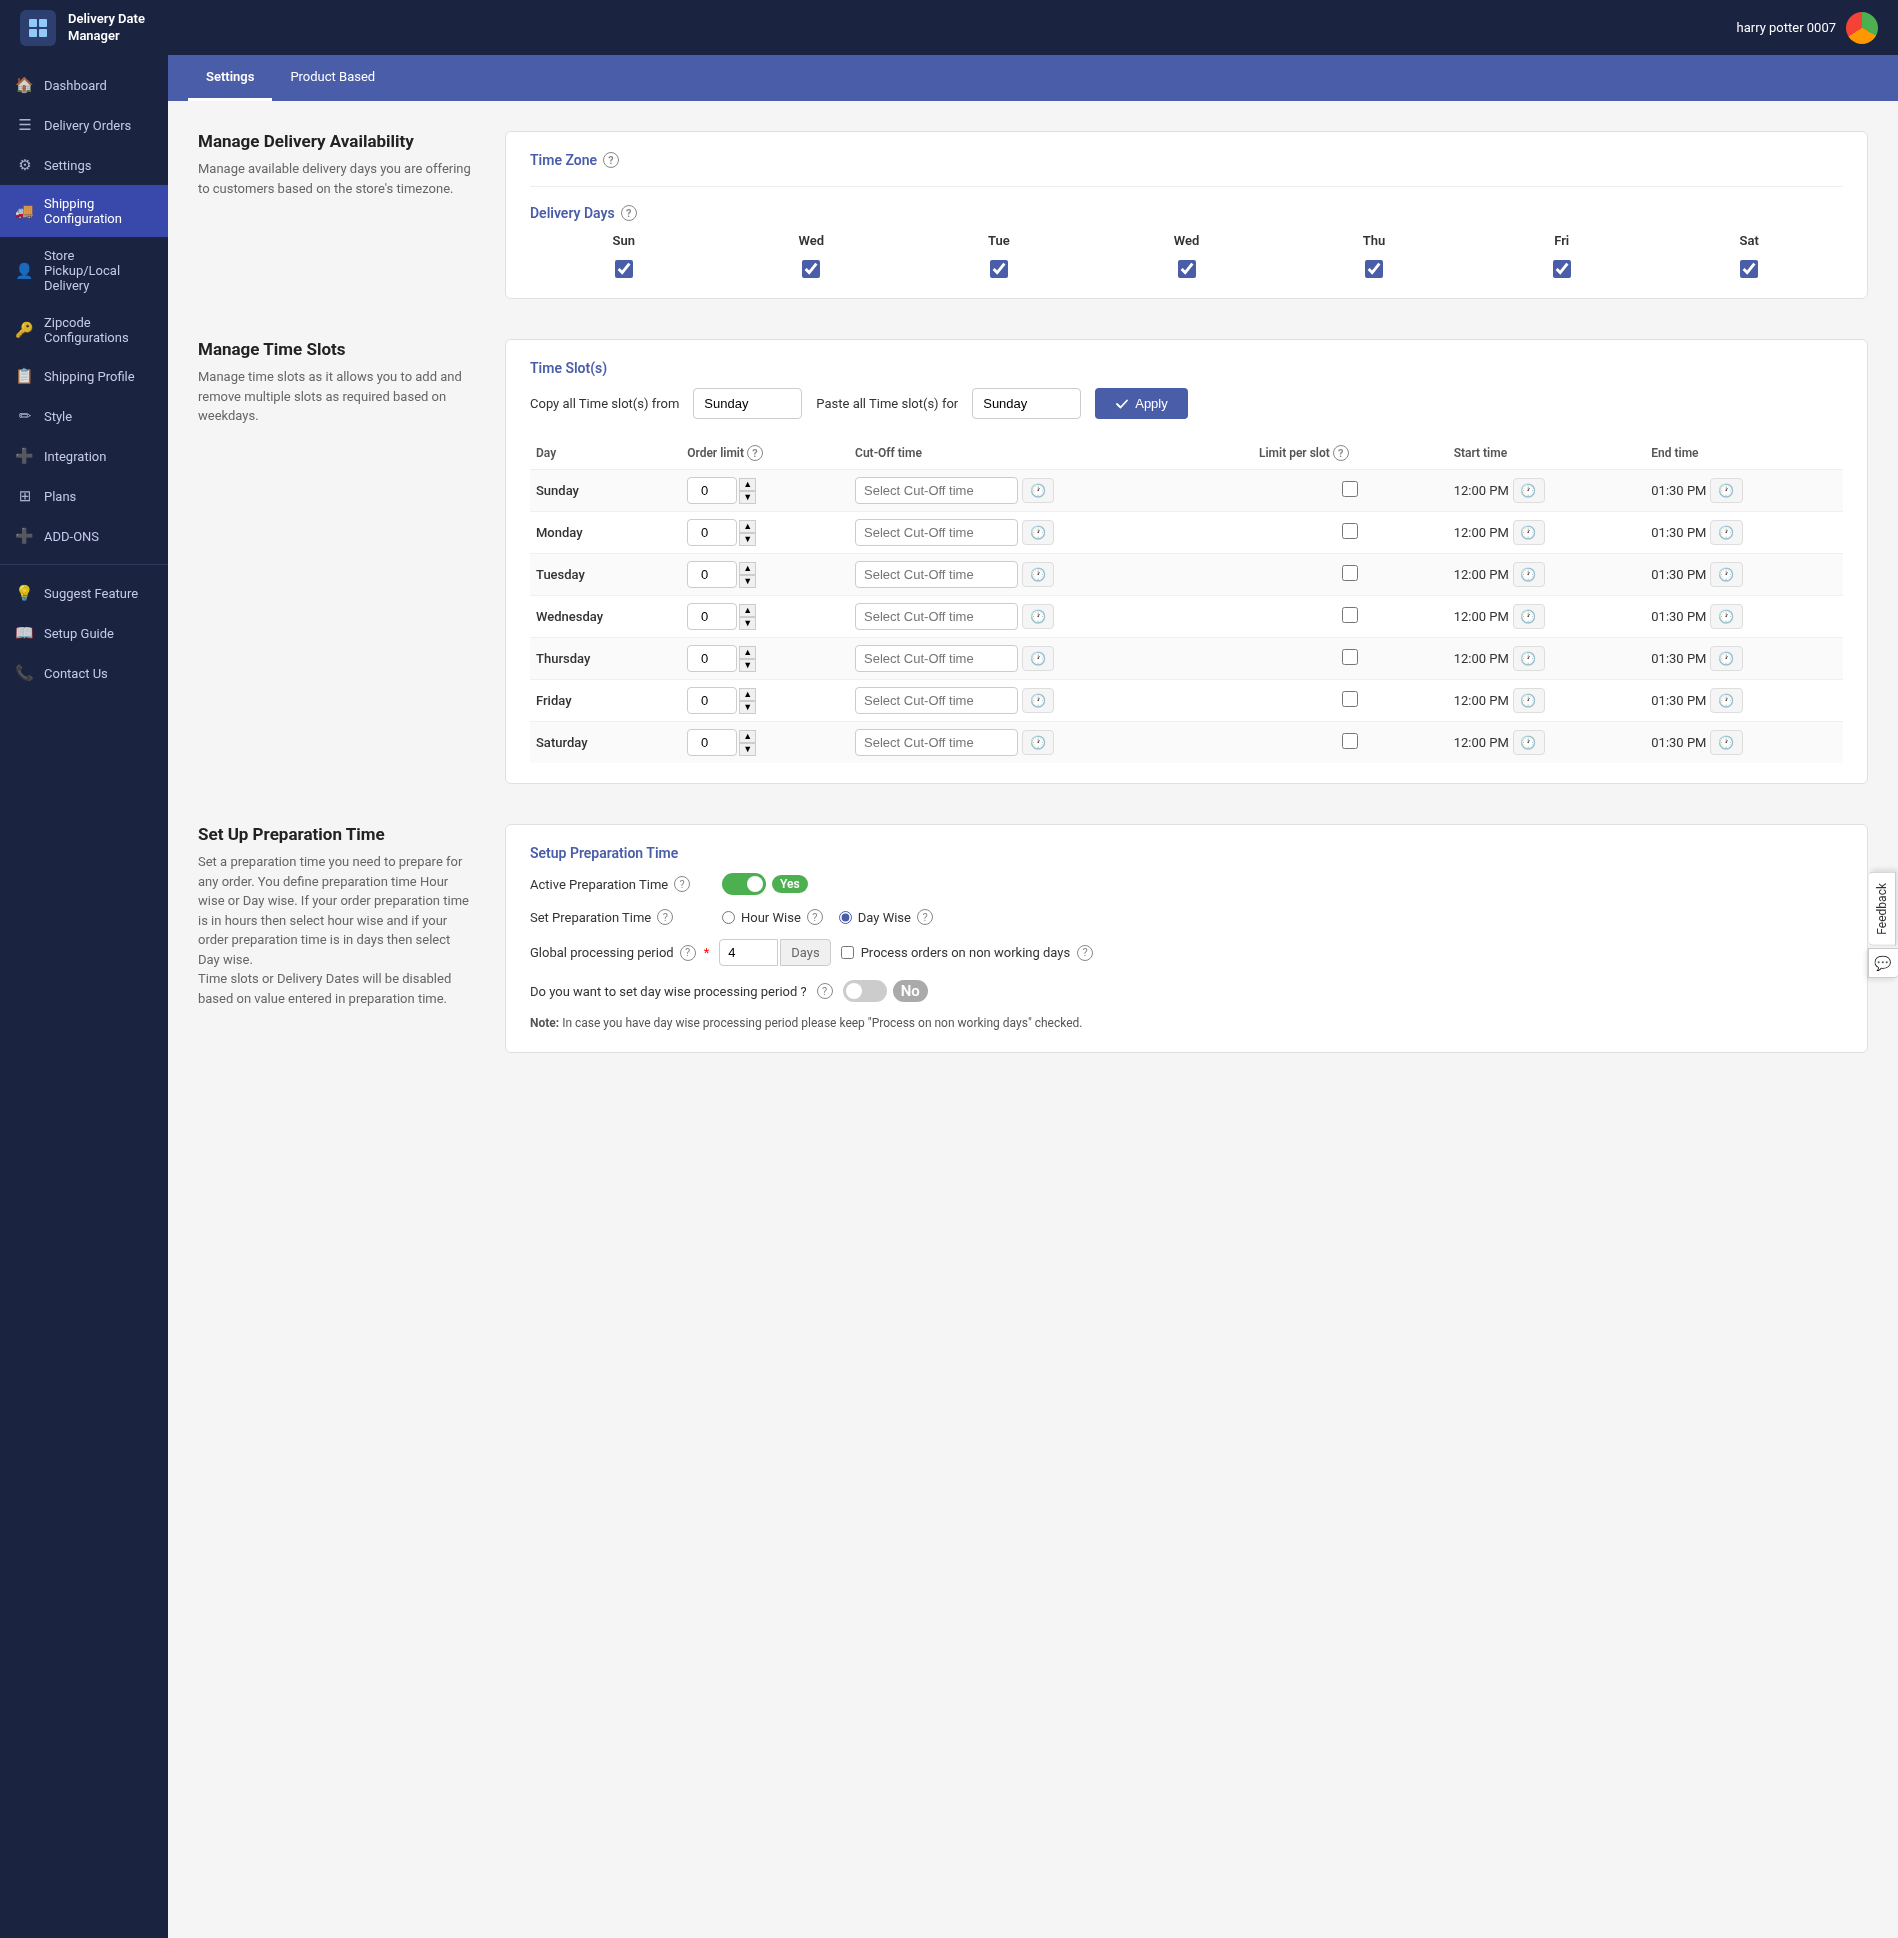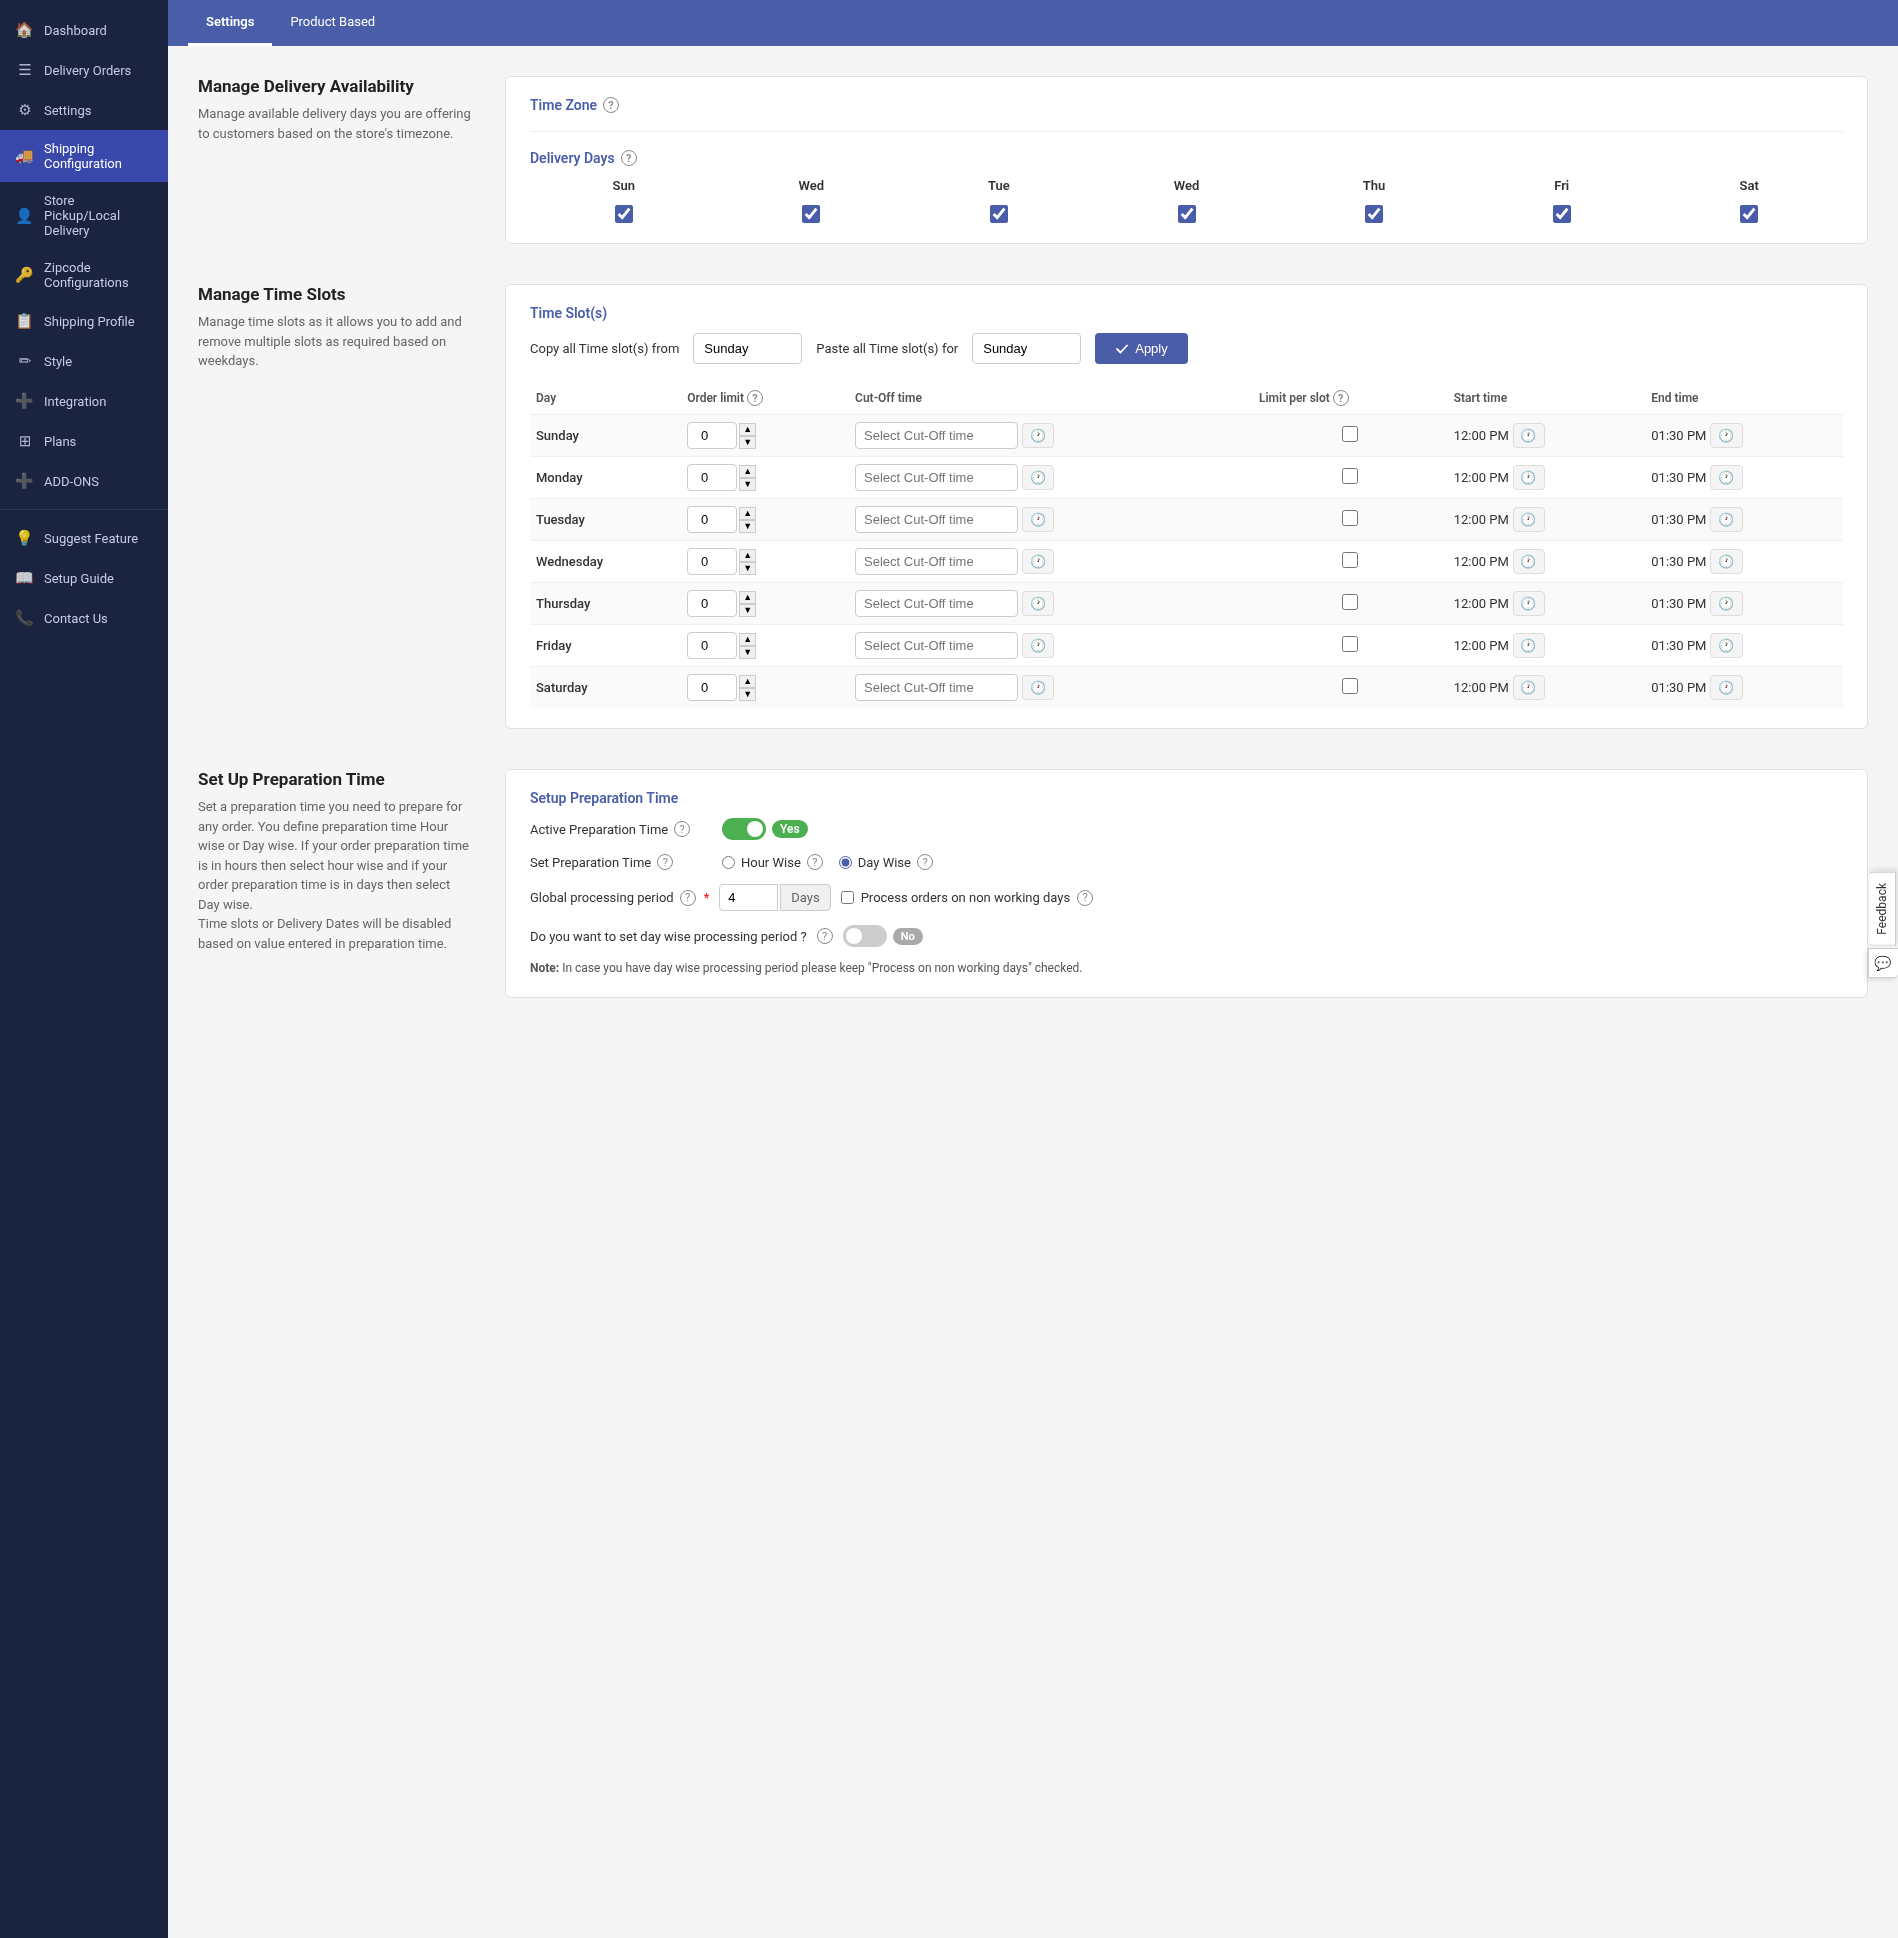--- a/index.html
+++ b/index.html
@@ -80,21 +80,21 @@
     .prep-row { display: flex; align-items: center; gap: 14px; margin-bottom: 14px; }
     .prep-label { font-size: 13px; color: #333; min-width: 178px; display: flex; align-items: center; gap: 6px; }
     .toggle-wrap { display: inline-flex; align-items: center; gap: 6px; }
     .toggle { position: relative; width: 44px; height: 22px; }
     .toggle input { opacity: 0; width: 0; height: 0; }
     .toggle-slider { position: absolute; cursor: pointer; top: 0; left: 0; right: 0; bottom: 0; background: #4caf50; border-radius: 22px; transition: .3s; }
     .toggle-slider:before { position: absolute; content: ""; height: 16px; width: 16px; left: 3px; bottom: 3px; background: white; border-radius: 50%; transition: .3s; transform: translateX(22px); }
     .toggle-off .toggle-slider { background: #ccc; }
     .toggle-off .toggle-slider:before { transform: translateX(0); }
     .toggle-yes { font-size: 12px; font-weight: 600; color: white; background: #4caf50; border-radius: 11px; padding: 2px 8px; }
-    .toggle-no { font-size: 11px; font-weight: 600; color: white; background: #aaa; border-radius: 11px; padding: 2px 8px; }
+    .toggle-no { font-size: 15px; font-weight: 600; color: white; background: #aaa; border-radius: 11px; padding: 2px 8px; }
 
     .radio-group { display: flex; align-items: center; gap: 16px; }
     .radio-option { display: flex; align-items: center; gap: 6px; font-size: 13px; cursor: pointer; }
     .radio-option input { accent-color: #4a5da8; cursor: pointer; }
 
     .global-proc-row { display: flex; align-items: center; gap: 10px; margin-bottom: 14px; }
     .num-days-wrap { display: flex; align-items: center; gap: 2px; }
     .days-label { font-size: 13px; color: #666; background: #f0f0f0; border: 1px solid #ccc; padding: 5px 10px; border-radius: 0 4px 4px 0; }
     .num-days-input { width: 59px; padding: 5px 8px; border: 1px solid #ccc; border-radius: 4px 0 0 4px; font-size: 13px; }
     .checkbox-wrap { display: flex; align-items: center; gap: 7px; font-size: 13px; }
@@ -105,20 +105,40 @@
     .note-text strong { font-weight: 700; }
 
     
     .required { color: red; margin-left: 2px; }
   </style>
 </head>
 <body>
 
 <div class="app-container">
 
+  <div class="top-bar">
+    <div class="top-bar-left">
+      <div class="top-bar-logo">
+        <svg width="22" height="22" viewBox="0 0 22 22" fill="none">
+          <rect x="2" y="2" width="8" height="8" rx="1" fill="#90caf9"></rect>
+          <rect x="12" y="2" width="8" height="8" rx="1" fill="#90caf9"></rect>
+          <rect x="2" y="12" width="8" height="8" rx="1" fill="#90caf9"></rect>
+          <rect x="12" y="12" width="8" height="8" rx="1" fill="#90caf9"></rect>
+        </svg>
+      </div>
+      <div class="top-bar-title">
+        <div>Delivery Date</div>
+        <div>Manager</div>
+      </div>
+    </div>
+    <div class="top-bar-right">
+      <span class="top-bar-user">harry potter 0007</span>
+      <div class="top-bar-avatar"></div>
+    </div>
+  </div>
 
   <div class="body-container">
 
     <nav class="sidebar">
 
     <div class="sidebar-item">
           <span class="sidebar-icon">🏠</span>
           <span class="sidebar-label">Dashboard</span>
         </div>
         <div class="sidebar-item">

